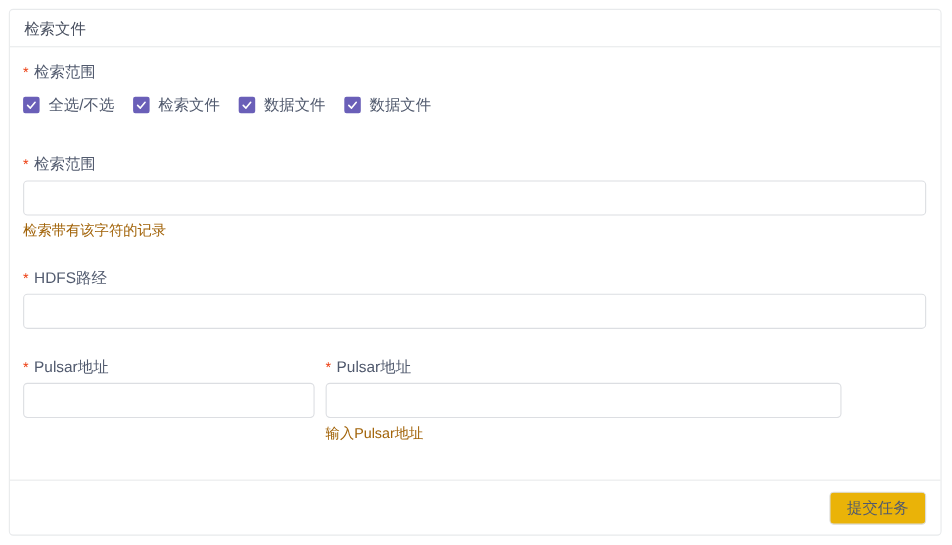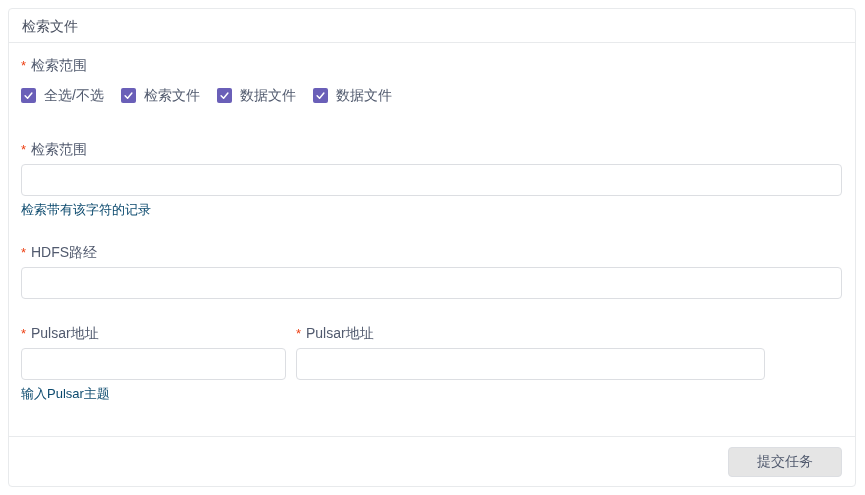--- a/index.html
+++ b/index.html
@@ -97,41 +97,41 @@
     padding: 0 8px;
     font-size: 14px;
     color: #515a6e;
     outline: none;
     font-family: "Liberation Sans", "DejaVu Sans", sans-serif;
   }
   .helper {
     margin-top: 5px;
     font-size: 13px;
     line-height: 18px;
-    color: #0c4a6e;
+    color: #a16207;
   }
   .pulsar-row {
     display: flex;
     gap: 10px;
   }
   .pulsar-col-topic { width: 265px; flex: 0 0 265px; }
   .pulsar-col-address { width: 469px; flex: 0 0 469px; }
   .card-footer {
     flex: 0 0 50px;
     height: 50px;
     border-top: 1px solid #e8eaec;
     display: flex;
     align-items: center;
     justify-content: flex-end;
     padding: 0 13px;
   }
   .submit-btn {
     height: 30px;
-    padding: 0 28px;
-    background: #e5e5e5;
+    padding: 0 15px;
+    background: #eab308;
     border: 1px solid #dcdee2;
     border-radius: 4px;
     font-size: 14px;
     color: #515a6e;
     cursor: pointer;
     font-family: "Liberation Sans", "DejaVu Sans", sans-serif;
   }
 </style>
 </head>
 <body>
@@ -204,27 +204,27 @@
     </div>
 
     <div class="gap-25"></div>
 
     <div class="pulsar-row">
       <div class="pulsar-col-topic form-item">
         <span class="item-label">
           <span class="req">*</span><span>Pulsar地址</span>
         </span>
         <input class="text-input" type="text" value="" style="">
-        <div class="helper">输入Pulsar主题</div>
       </div>
       <div class="pulsar-col-address form-item">
         <span class="item-label">
           <span class="req">*</span><span>Pulsar地址</span>
         </span>
         <input class="text-input" type="text" value="" style="">
+        <div class="helper">输入Pulsar地址</div>
       </div>
     </div>
 
   </div>
 
   <div class="card-footer">
     <button class="submit-btn">提交任务</button>
   </div>
 
 </div>

